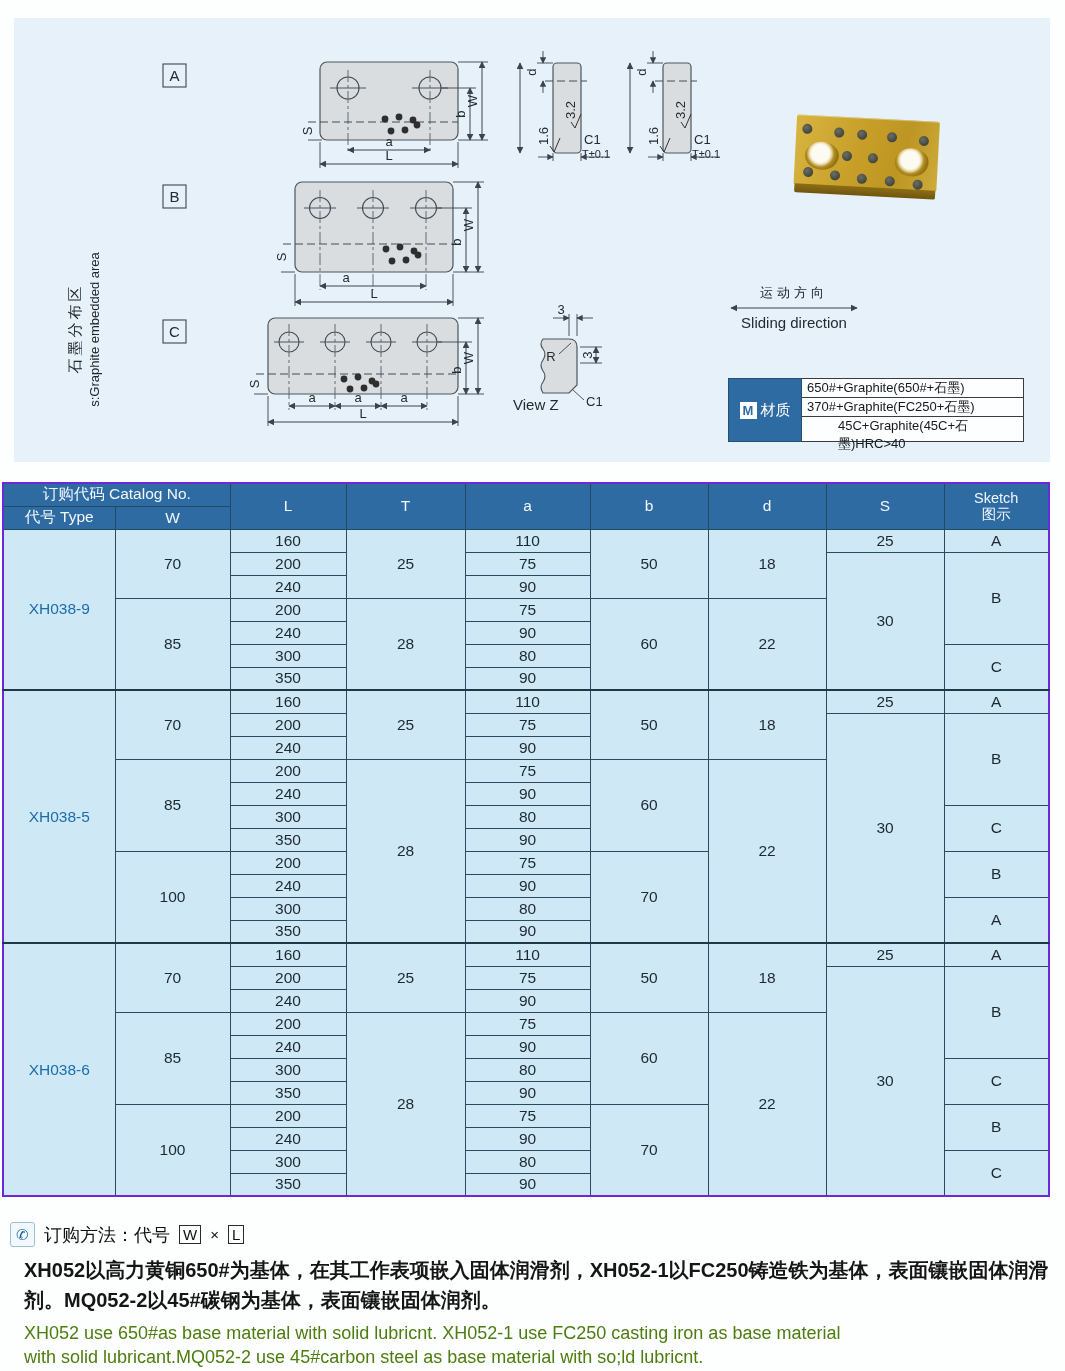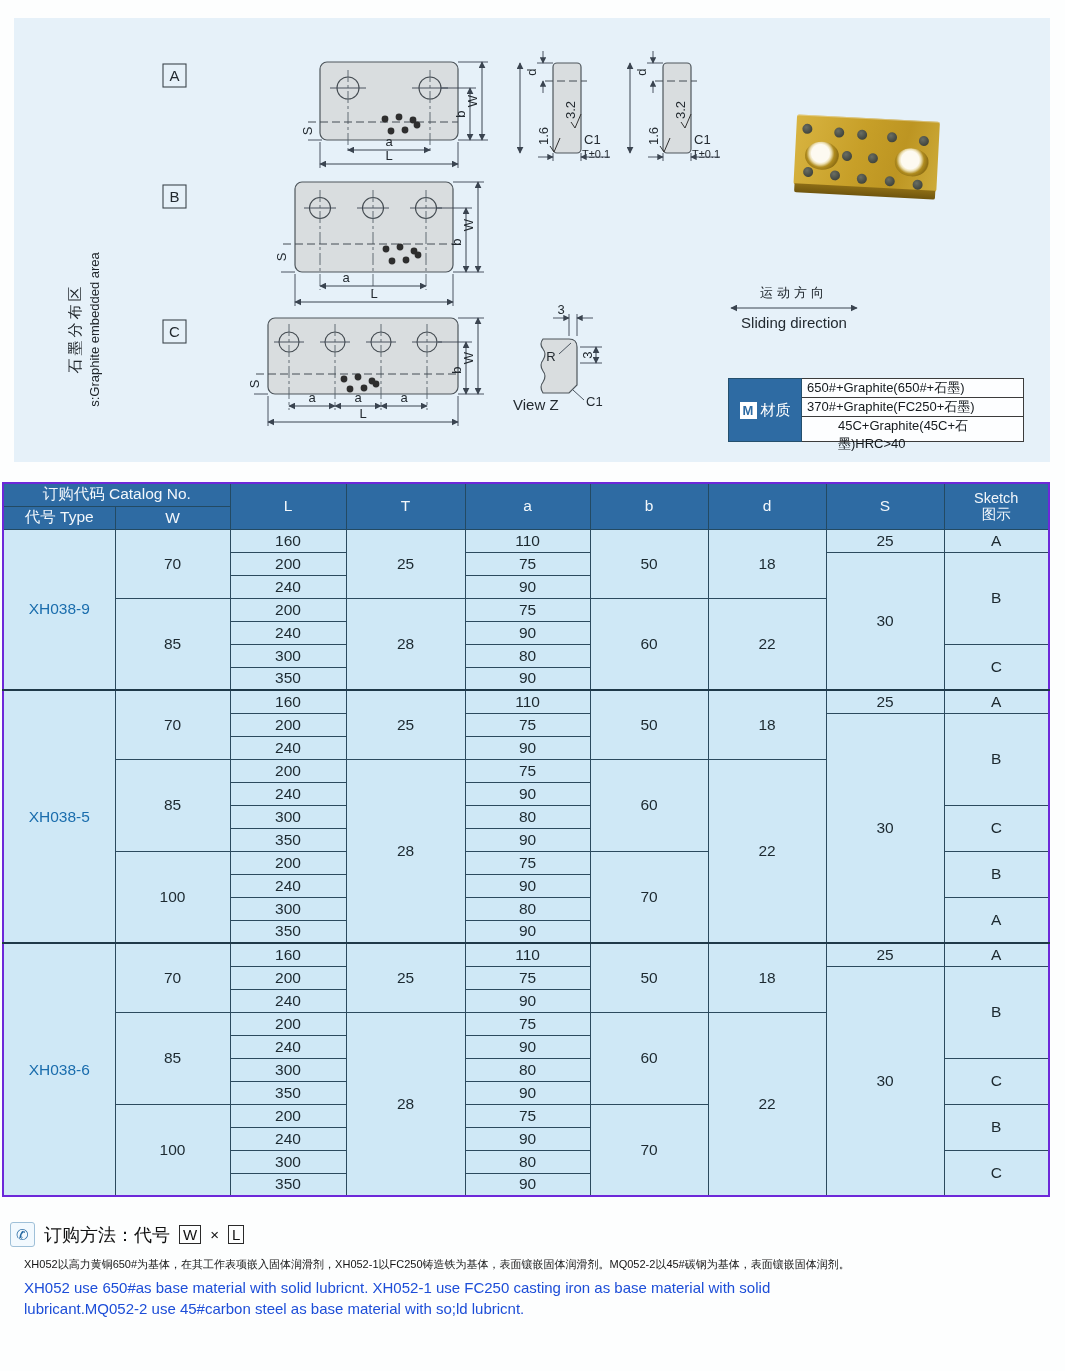--- a/index.html
+++ b/index.html
@@ -55,22 +55,22 @@
   td.col-w{background:#fff;font-size:16px;}
   tr.section-start > td{border-top:2px solid #1f3949;}
   .sk2{line-height:1.15;font-size:14.5px;}
   
   .footer{position:absolute;left:10px;top:1222px;width:1046px;}
   .order-line{display:flex;align-items:center;gap:9px;font-size:18px;color:#111;}
   .phone{width:23px;height:23px;border:1px solid #9fc0d8;background:#f2f9fe;color:#2266a0;border-radius:3px;
          display:inline-flex;align-items:center;justify-content:center;font-size:15px;}
   .kbox{border:1.6px solid #2a2a2a;padding:0 3px;font-size:15px;line-height:17px;display:inline-block;}
   .times{font-size:15px;}
-  .cn-text{margin:9px 0 0 14px;font-size:11px;line-height:1.48;color:#151515;width:1030px;}
-  .en-text{margin:6px 0 0 14px;font-size:15px;line-height:1.35;color:#1d4ed8;max-width:850px;}
+  .cn-text{margin:9px 0 0 14px;font-size:20px;line-height:1.48;color:#151515;width:1030px;font-weight:bold;}
+  .en-text{margin:6px 0 0 14px;font-size:18px;line-height:1.35;color:#4d7c0f;max-width:850px;}
 </style>
 </head>
 <body>
 
 <div class="page">
 
   <div class="panel">
 
     <svg width="1036" height="444" viewBox="0 0 1036 444">
       <defs>

